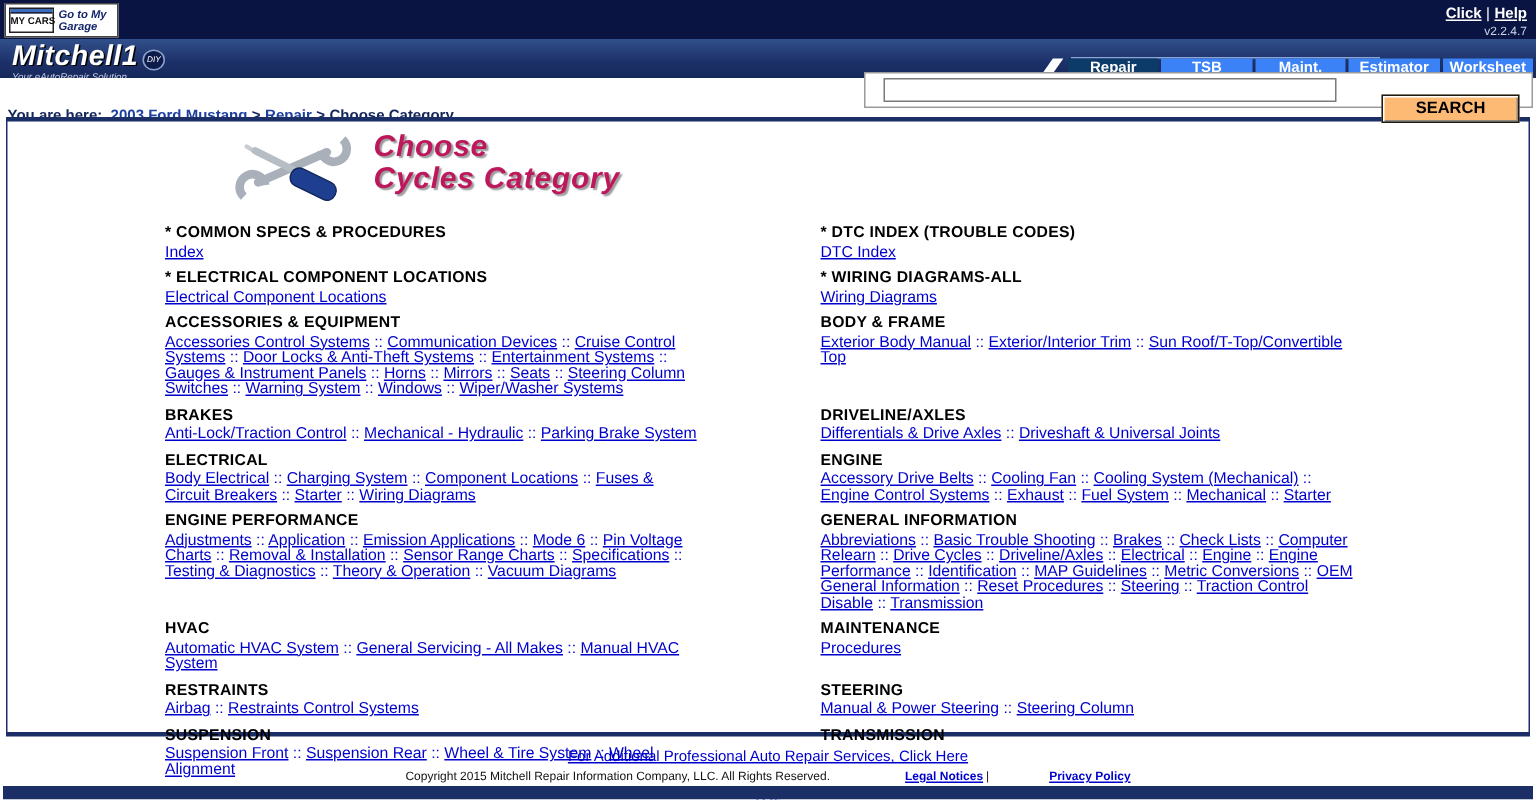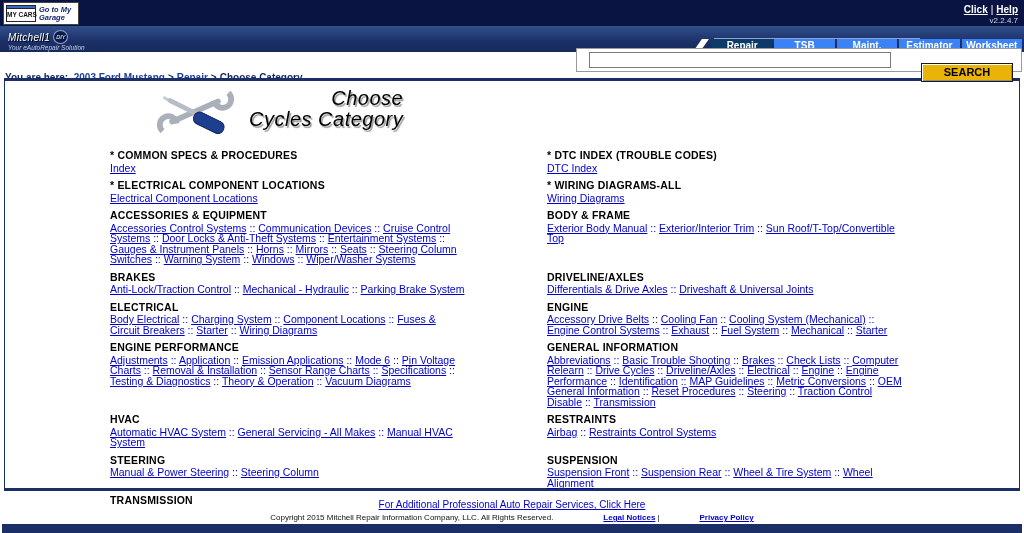--- a/index.html
+++ b/index.html
@@ -13,44 +13,44 @@
   .plate-text { font-size:6.5px; font-weight:bold; text-align:center; line-height:11px; color:#111; white-space:nowrap; }
   .mycars-label { font-size:7.5px; font-style:italic; font-weight:bold; color:#15266b; line-height:8px; }
   .logout-help { position:absolute; right:6px; top:4px; font-size:10px; font-weight:bold; color:#fff; }
   .toplink { color:#fff; text-decoration:underline; cursor:pointer; }
   .topdiv { margin:0 3px; font-weight:normal; }
   .version { position:absolute; right:6px; top:16px; font-size:8px; color:#cdd6ea; }
 
   
   .brandbar { position:absolute; top:26px; left:0; width:100%; height:26px; background:linear-gradient(180deg,#31508c 0%, #1c3068 60%, #16295c 100%); }
   .logo-wrap { position:absolute; left:8px; top:1px; }
-  .logo-text { font-size:10px; font-weight:normal; font-style:italic; color:#fff; text-shadow:1px 1px 0 #000; letter-spacing:0.3px; }
+  .logo-text { font-size:19px; font-weight:bold; font-style:italic; color:#fff; text-shadow:1px 1px 0 #000; letter-spacing:0.3px; }
   .logo-badge { display:inline-block; background:#0d1b4a; border:1px solid #8fa3cf; border-radius:50%; color:#fff; font-size:5.5px; font-style:italic; padding:3px 2px; vertical-align:2px; margin-left:3px; }
   .tagline { font-size:6.5px; font-style:italic; color:#c3cde4; margin-top:-1px; }
 
   
   .tab-accent { position:absolute; top:38px; left:714px; width:206px; height:1px; background:#8ba6d4; }
   .tab-slash { position:absolute; top:39px; left:697px; width:7px; height:14px; background:#fff; transform:skewX(-35deg); }
   .tabrow { position:absolute; top:39px; left:712px; right:2px; height:14px; display:flex; gap:2px; }
   .tab { flex:1; background:#3b82f6; color:#fff; font-size:10px; font-weight:bold; text-decoration:underline; text-align:center; line-height:14px; cursor:pointer; white-space:nowrap; }
   .tab.active { background:#0c3a69; }
 
   
   .breadcrumb-row { position:absolute; top:52px; left:0; width:100%; height:22px; background:#fff; }
   .breadcrumb { position:absolute; left:5px; top:20px; font-size:10px; font-weight:bold; color:#14255c; white-space:nowrap;text-decoration:underline; }
   .crumb-link { color:#1c3fa0; text-decoration:underline; cursor:pointer; }
   .crumb-sep { margin:0 3px; color:#14255c; }
   .search-panel { position:absolute; top:48px; left:576px; width:446px; height:24px; background:#fff; border:1px solid #9a9a9a; display:flex; align-items:center; z-index:5; }
   .search-input { margin-left:12px; width:302px; height:16px; border:1px solid #7b7b7b; font-size:11px; padding:0 3px; font-family:inherit; }
-  .search-btn { margin-left:auto; margin-right:8px; width:92px; height:19px; background:#eab308; border:1px solid #1a1a1a; box-shadow:inset 1px 1px 0 #fff, inset -1px -1px 0 #8a8a8a; font-size:11px; font-weight:bold; font-family:inherit; cursor:pointer; line-height:15px;margin-top:24px; }
+  .search-btn { margin-left:auto; margin-right:8px; width:92px; height:19px; background:#fdba74; border:1px solid #1a1a1a; box-shadow:inset 1px 1px 0 #fff, inset -1px -1px 0 #8a8a8a; font-size:11px; font-weight:bold; font-family:inherit; cursor:pointer; line-height:15px;margin-top:24px; }
 
   
   .main-panel { position:absolute; top:78px; left:4px; right:4px; height:413px; background:#fff; border:1px solid #1b2f66; border-top-width:3px; border-bottom-width:3px; }
   .title-block { display:flex; align-items:flex-start; margin:7px 0 0 148px; gap:12px; height:52px; }
-  .page-title { font-size:20px; font-weight:normal; font-style:italic; color:#000000; line-height:21px; text-shadow:1.5px 1.5px 1px #9a9a9a; letter-spacing:0.5px;text-align:right; }
+  .page-title { font-size:20px; font-weight:bold; font-style:italic; color:#be185d; line-height:21px; text-shadow:1.5px 1.5px 1px #9a9a9a; letter-spacing:0.5px; }
 
   .categories { display:grid; grid-template-columns:437px 1fr; padding:10px 10px 0 105px; }
   .cat-section { max-width:358px; margin-bottom:7px; font-size:10.5px; line-height:10.5px; }
   .cat-heading { font-weight:bold; color:#000; margin-bottom:2px; letter-spacing:0.2px; }
   .cat-links a { color:#0000cc; text-decoration:underline; cursor:pointer; }
   .cat-links .sep { color:#0000cc; }
 
   
   .footer { position:absolute; top:494px; left:0; width:100%; text-align:center; }
   .footer-link { font-size:10px; color:#0000cc; text-decoration:underline; cursor:pointer; line-height:11px;text-align:center; }
@@ -196,20 +196,26 @@
         </div>
       </div>
       <div class="cat-cell">
         <div class="cat-section">
           <div class="cat-heading">HVAC</div>
           <div class="cat-links"><a>Automatic HVAC System</a><span class="sep"> :: </span><a>General Servicing - All Makes</a><span class="sep"> :: </span><a>Manual HVAC System</a></div>
         </div>
       </div>
       <div class="cat-cell">
         <div class="cat-section">
+          <div class="cat-heading">MAINTENANCE</div>
+          <div class="cat-links"><a>Procedures</a></div>
+        </div>
+      </div>
+      <div class="cat-cell">
+        <div class="cat-section">
           <div class="cat-heading">RESTRAINTS</div>
           <div class="cat-links"><a>Airbag</a><span class="sep"> :: </span><a>Restraints Control Systems</a></div>
         </div>
       </div>
       <div class="cat-cell">
         <div class="cat-section">
           <div class="cat-heading">STEERING</div>
           <div class="cat-links"><a>Manual &amp; Power Steering</a><span class="sep"> :: </span><a>Steering Column</a></div>
         </div>
       </div>

